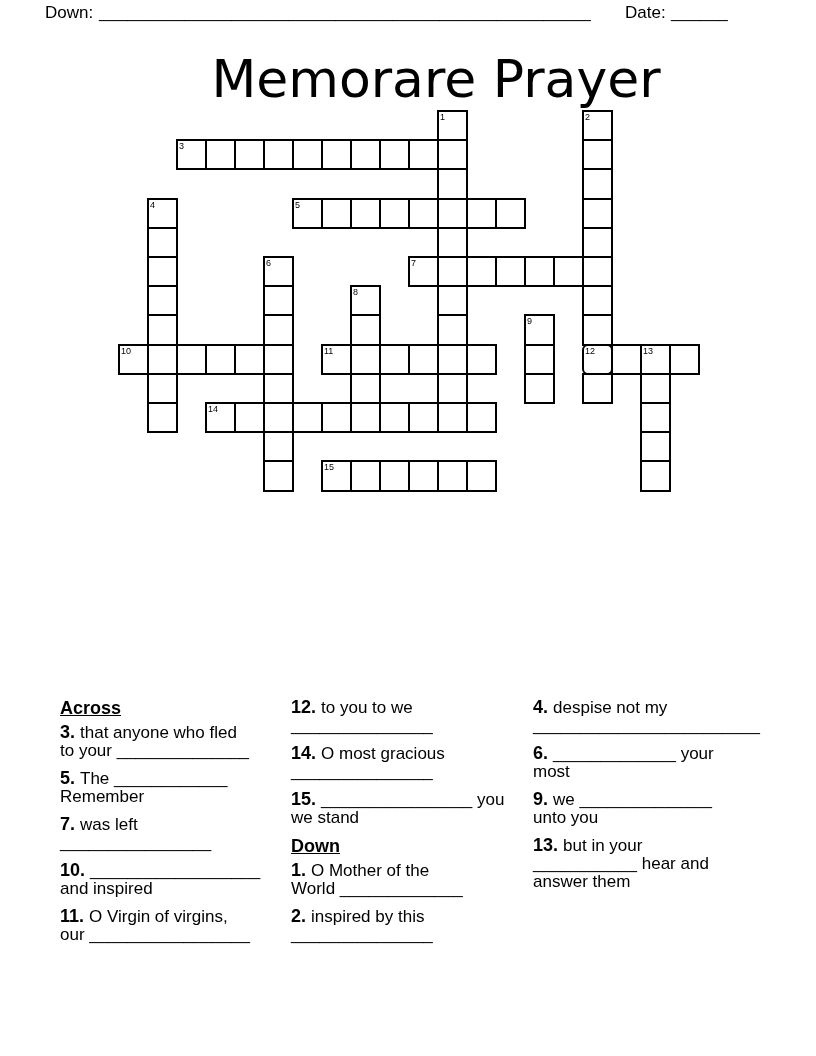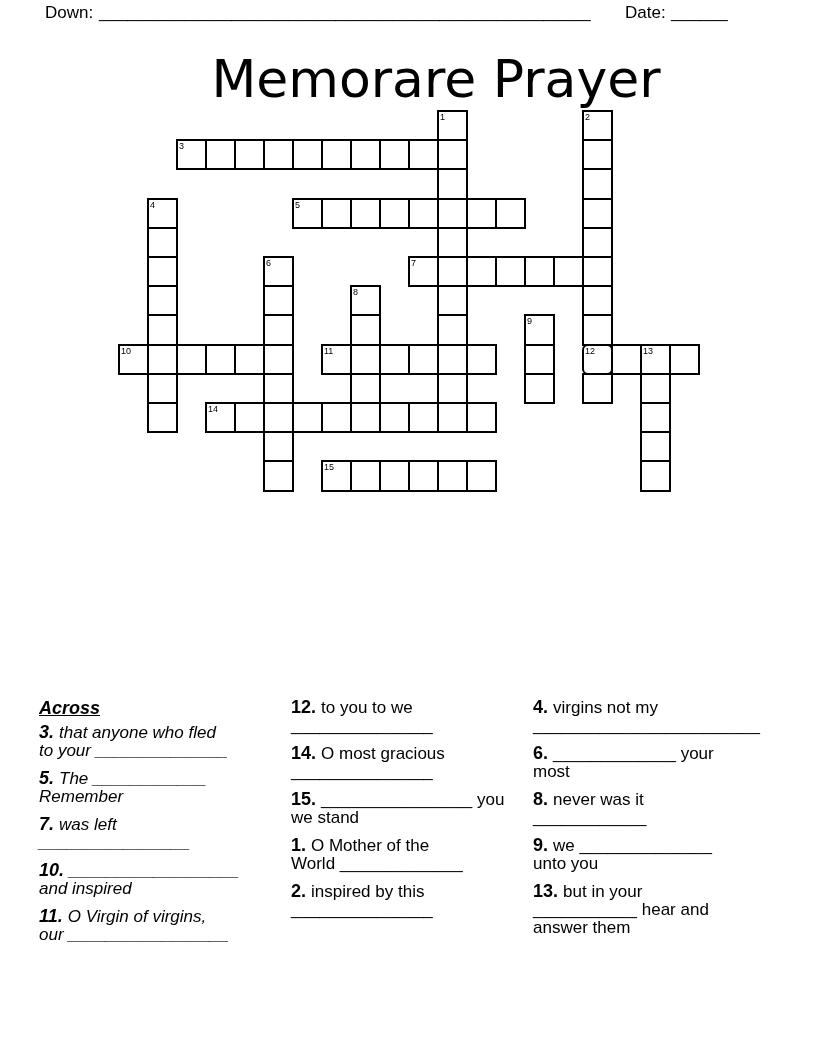--- a/index.html
+++ b/index.html
@@ -23,21 +23,21 @@
     border:2px solid #000; background:#fff;
   }
   .cell .num {
     position:absolute; top:0px; left:1px; font-size:9px; line-height:10px;
     font-family:"Liberation Sans", sans-serif;
   }
   .clue-col {
     position:absolute; top:698px; width:242px;
     font-size:17px; line-height:18px;
   }
-  .col1 { left:39px;font-style:italic; }
+  .col1 { left:60px; }
   .col2 { left:291px; }
   .col3 { left:533px; }
   .hdr {
     font-size:18px; line-height:20px; font-weight:bold;
     text-decoration:underline; margin:0 0 5px 0;
   }
   p.clue { margin:0 0 9px 0; }
   .cnum { font-weight:bold; font-size:18px; margin-right:5px; }
   .ctext { white-space:pre-line; }
 </style>
@@ -194,33 +194,32 @@
 our _________________</span></p>
   </div>
 
   <div class="clue-col col2">
     <p class="clue"><span class="cnum">12.</span><span class="ctext">to you to we
 _______________</span></p>
     <p class="clue"><span class="cnum">14.</span><span class="ctext">O most gracious
 _______________</span></p>
     <p class="clue"><span class="cnum">15.</span><span class="ctext">________________ you
 we stand</span></p>
+    <div class="hdr">Down</div>
     <p class="clue"><span class="cnum">1.</span><span class="ctext">O Mother of the
 World _____________</span></p>
     <p class="clue"><span class="cnum">2.</span><span class="ctext">inspired by this
 _______________</span></p>
   </div>
 
   <div class="clue-col col3">
-    <p class="clue"><span class="cnum">4.</span><span class="ctext">virgins not my
+    <p class="clue"><span class="cnum">4.</span><span class="ctext">despise not my
 ________________________</span></p>
     <p class="clue"><span class="cnum">6.</span><span class="ctext">_____________ your
 most</span></p>
-    <p class="clue"><span class="cnum">8.</span><span class="ctext">never was it
-____________</span></p>
     <p class="clue"><span class="cnum">9.</span><span class="ctext">we ______________
 unto you</span></p>
     <p class="clue"><span class="cnum">13.</span><span class="ctext">but in your
 ___________ hear and
 answer them</span></p>
   </div>
 
 </div>
 
 </body></html>

